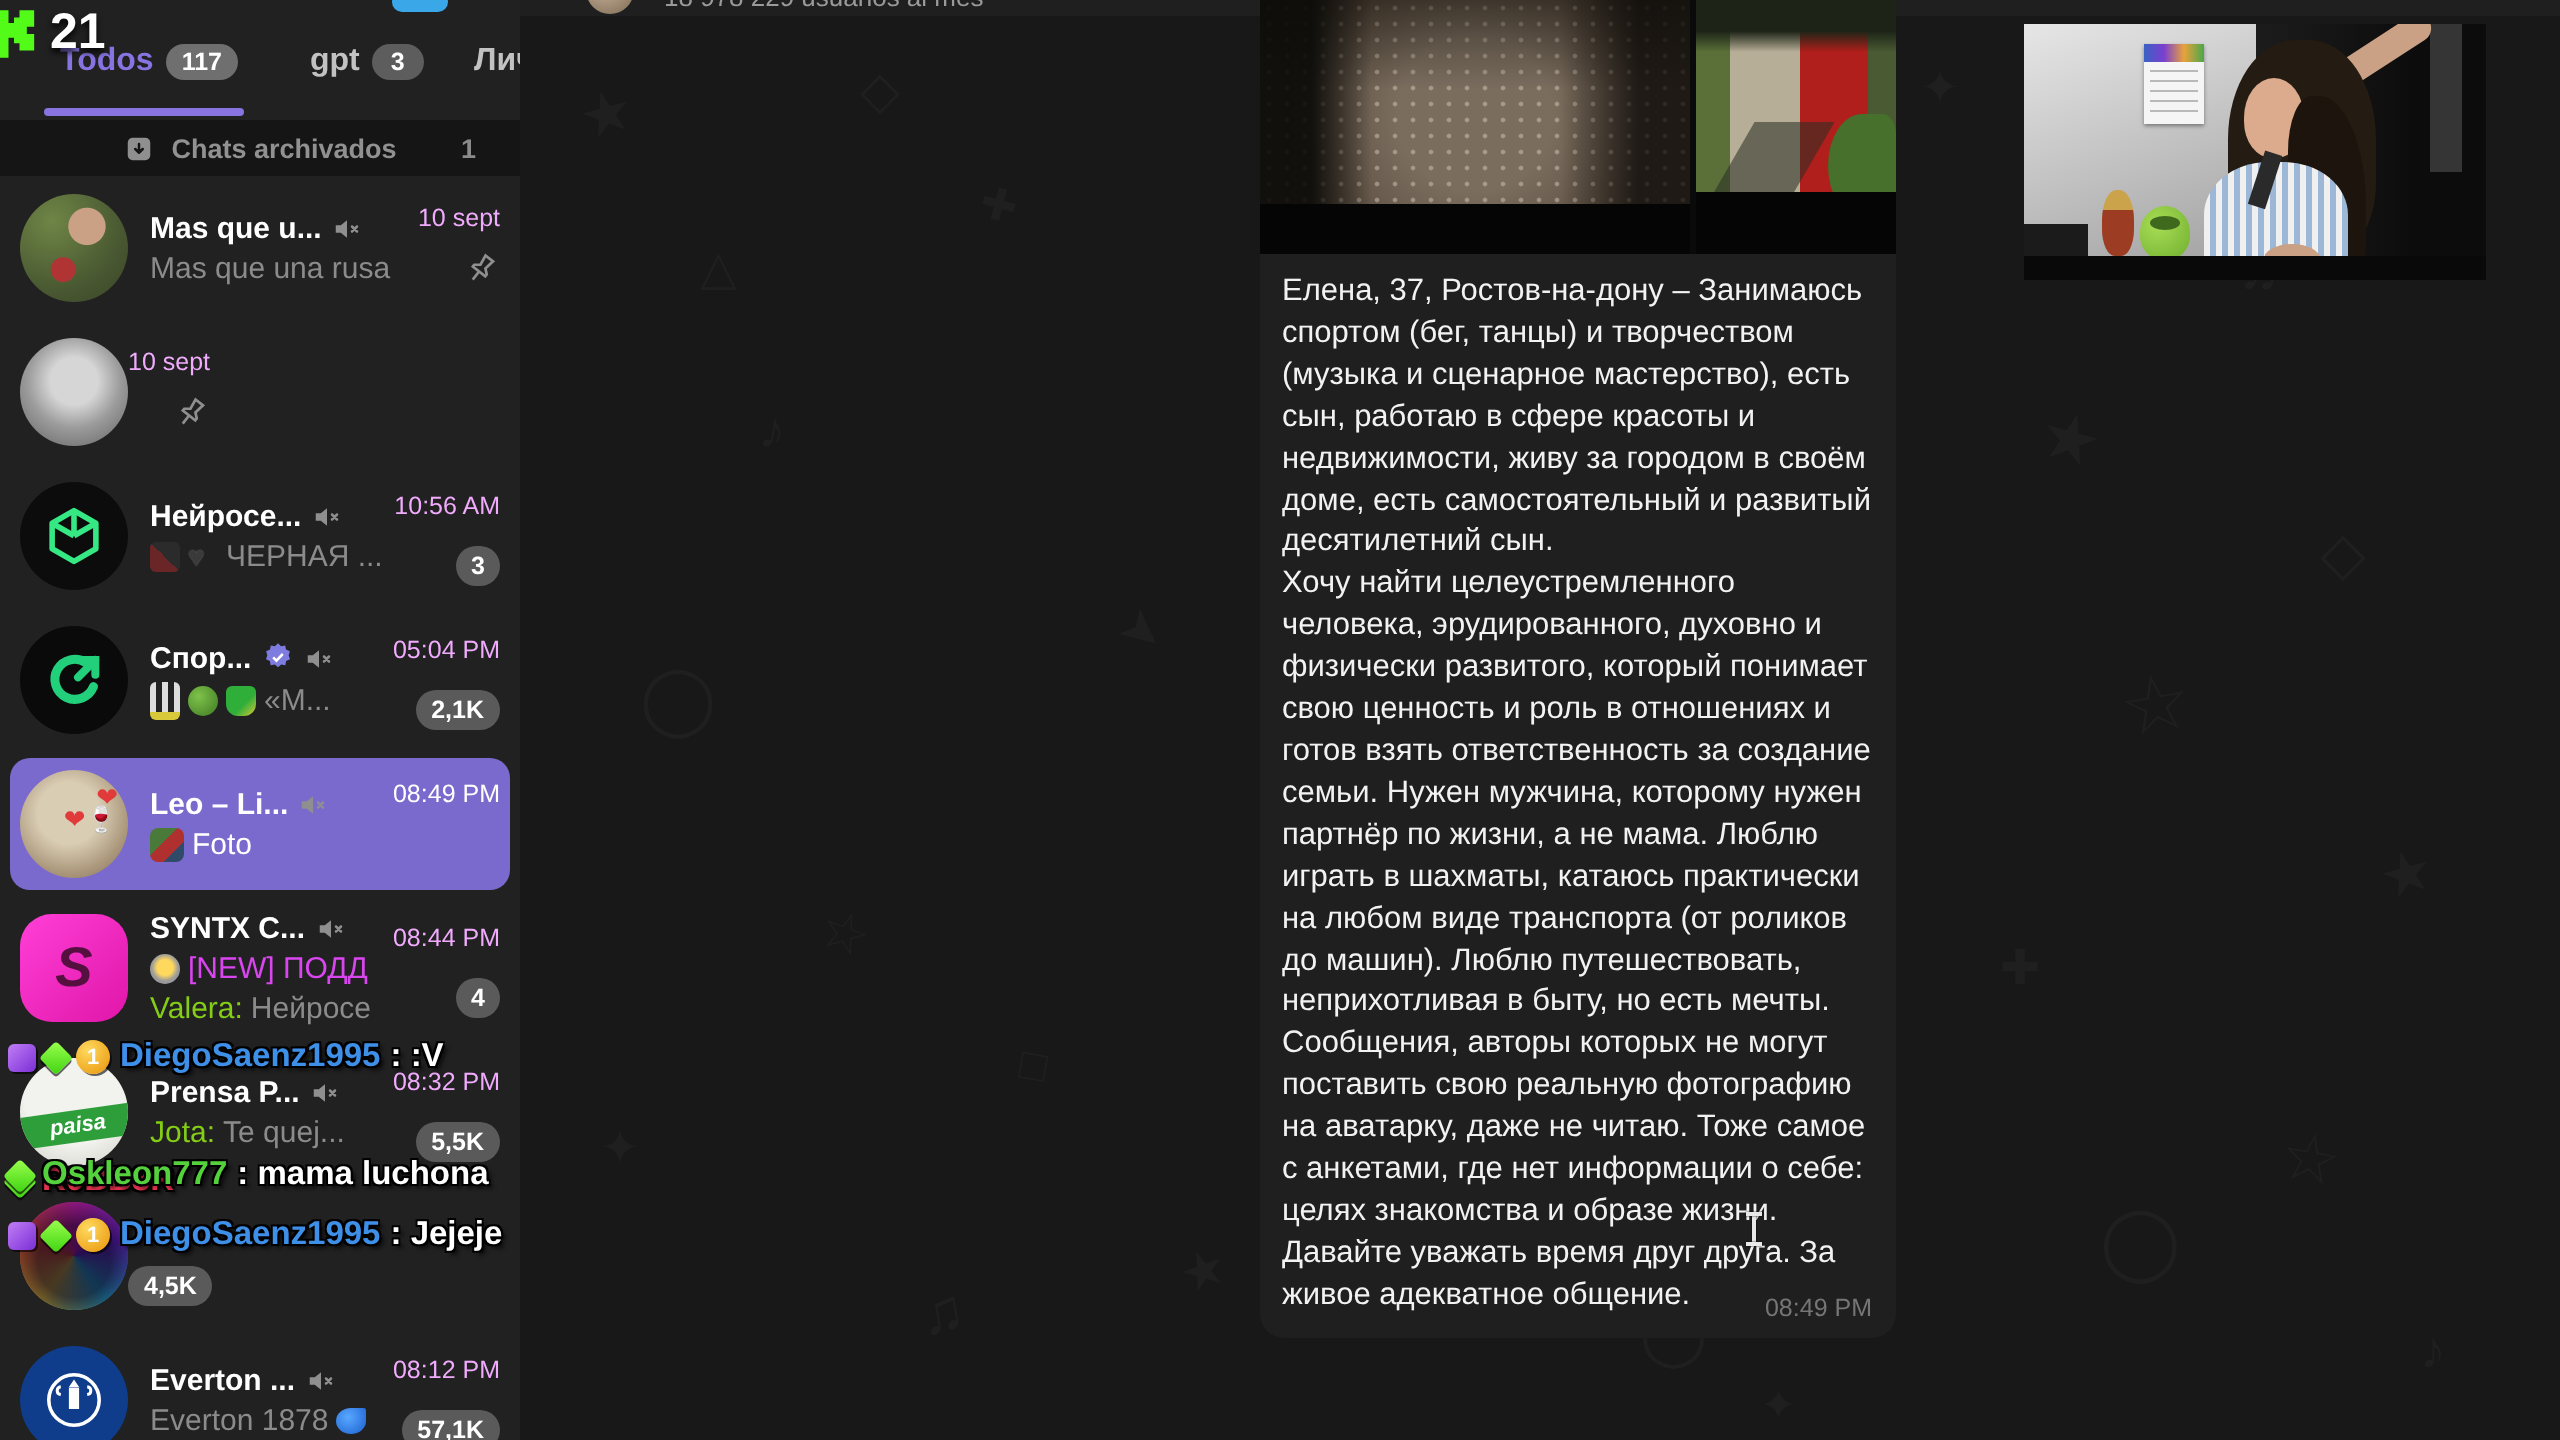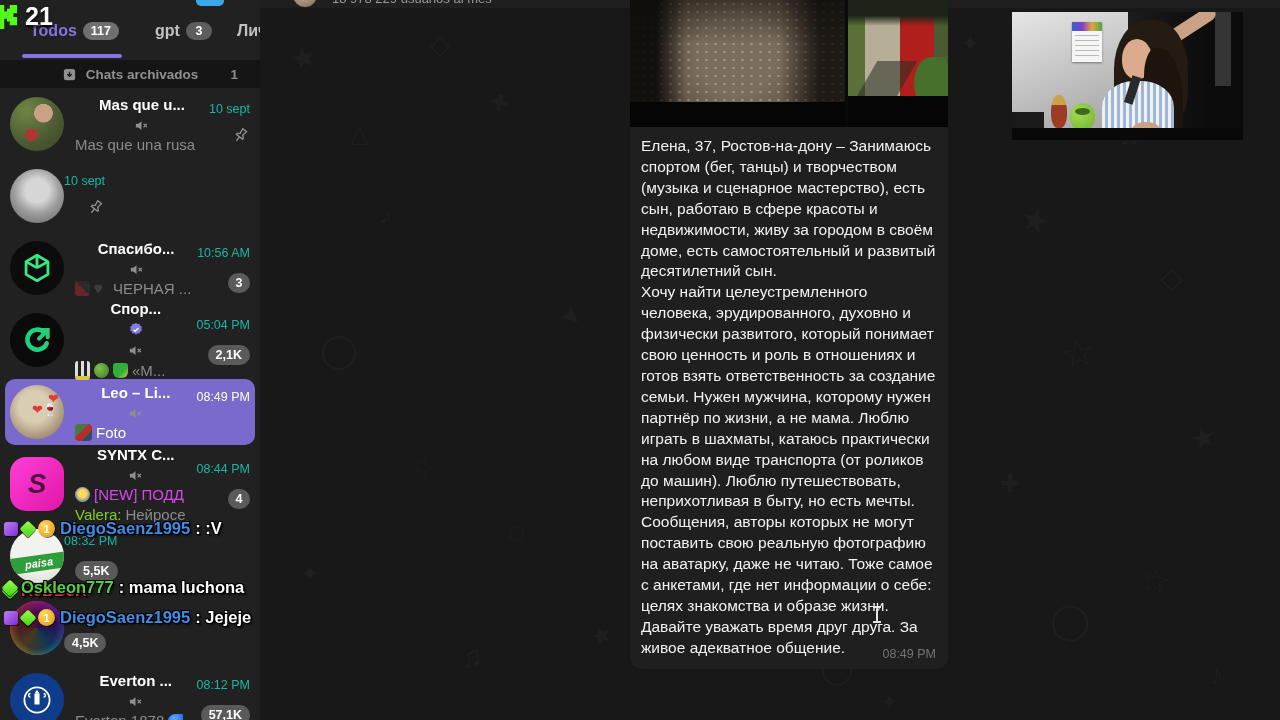--- a/index.html
+++ b/index.html
@@ -15,27 +15,27 @@
   .tab-underline{position:absolute;left:22px;top:54px;width:100px;height:4px;border-radius:3px;background:#8774e1;}
   .blue-cut{position:absolute;left:196px;top:-4px;width:28px;height:10px;border-radius:5px;background:#3aa7e8;}
   .archived{height:28px;background:#151515;display:flex;align-items:center;justify-content:center;gap:9px;color:#919191;font-size:13.5px;font-weight:600;}
   .archived .count{position:absolute;right:22px;color:#8b8b8b;font-weight:600;}
   .chat-list{position:relative;}
   .chat-row{position:relative;height:72px;display:flex;align-items:center;padding:0 10px 0 10px;box-sizing:border-box;}
   .chat-row .selbg{display:none;}
   .chat-row.selected .selbg{display:block;position:absolute;left:5px;right:5px;top:3px;bottom:3px;background:#7b6ace;border-radius:10px;}
   .avatar{position:relative;width:54px;height:54px;border-radius:50%;flex:0 0 54px;overflow:hidden;display:flex;align-items:center;justify-content:center;z-index:1;}
   .lines{flex:1;min-width:0;margin-left:11px;z-index:1;display:flex;flex-direction:column;gap:3px;}
-  .trow{display:flex;align-items:center;gap:5px;min-width:0;flex-direction:column;}
+  .trow{display:flex;align-items:center;gap:5px;min-width:0;}
   .title{font-size:15px;font-weight:700;color:#fff;white-space:nowrap;overflow:hidden;}
   .preview{font-size:15px;color:#8b8b8b;white-space:nowrap;overflow:hidden;display:flex;align-items:center;gap:4px;}
   .preview .sender{color:#84cc16;}
   .chat-row.selected .preview,.chat-row.selected .preview .sender,.chat-row.selected .time{color:#fff;}
   .meta{z-index:1;display:flex;flex-direction:column;align-items:flex-end;justify-content:space-between;align-self:stretch;padding:14px 0 11px;}
-  .time{font-size:12.5px;color:#14b8a6;white-space:nowrap;}
+  .time{font-size:12.5px;color:#f0abfc;white-space:nowrap;}
   .badge{background:#5a5a5a;color:#fff;font-size:12.5px;font-weight:700;border-radius:12px;padding:3px 8px;min-width:9px;text-align:center;}
   .badge.round{width:16px;padding:3px;}
   .thumbchip{width:17px;height:17px;border-radius:4px;flex:0 0 17px;
     background:linear-gradient(135deg,#4a7a3a 0 40%,#b03030 40% 70%,#304a6a 70%);}
   .echip{display:inline-block;width:15px;height:15px;border-radius:3px;flex:0 0 15px;}
   
   .main{position:absolute;left:260px;top:0;width:1020px;height:720px;background:#181818;overflow:hidden;}
   .doodle{position:absolute;color:#242424;user-select:none;}
   .hdr-sliver{position:absolute;left:0;top:0;width:100%;height:8px;background:#1f1f1f;overflow:hidden;z-index:2;}
   .hdr-sliver .hav{position:absolute;left:33px;top:-17px;width:24px;height:24px;border-radius:50%;
@@ -207,21 +207,21 @@
     <div class="avatar av-green-cube">
             <svg viewBox="0 0 24 24" width="32" height="32">
               <g fill="none" stroke="#35e884" stroke-width="2.1" stroke-linejoin="round">
                 <path d="M12 2.5l8.2 4.7v9.6L12 21.5l-8.2-4.7V7.2z"></path>
                 <path d="M12 2.5v9.4m0 0l8.2-4.7M12 11.9L3.8 7.2"></path>
               </g>
             </svg>
           </div>
     <div class="lines">
       <div class="trow">
-        <span class="title">Спасибо...</span>
+        <span class="title">Нейросе...</span>
 
         <span class="mini-icon">
                 <svg viewBox="0 0 24 24" width="15" height="15">
                   <path d="M3 9v6h4l5 4V5L7 9H3z" fill="#8f8f8f"></path>
                   <path d="M16 10l4 4m0-4l-4 4" stroke="#8f8f8f" stroke-width="2" stroke-linecap="round" fill="none"></path>
                 </svg>
               </span>
       </div>
 
       <div class="preview">
@@ -327,20 +327,37 @@
     <div class="meta">
       <span class="time">08:44 PM</span>
       <span class="badge round">4</span>
     </div>
   </div>
         <div class="chat-row">
 
     <div class="avatar av-paisa-logo">
             <span class="pband">paisa</span>
           </div>
+    <div class="lines">
+      <div class="trow">
+        <span class="title">Prensa P...</span>
+
+        <span class="mini-icon">
+                <svg viewBox="0 0 24 24" width="15" height="15">
+                  <path d="M3 9v6h4l5 4V5L7 9H3z" fill="#8f8f8f"></path>
+                  <path d="M16 10l4 4m0-4l-4 4" stroke="#8f8f8f" stroke-width="2" stroke-linecap="round" fill="none"></path>
+                </svg>
+              </span>
+      </div>
+
+      <div class="preview">
+              <span class="sender">Jota:</span>
+              <span>Te quej...</span>
+            </div>
+    </div>
     <div class="meta">
       <span class="time">08:32 PM</span>
       <span class="badge">5,5K</span>
     </div>
   </div>
         <div class="chat-row">
 
     <div class="avatar av-neon-art"></div>
     <div class="meta">
       <span class="time"></span>

